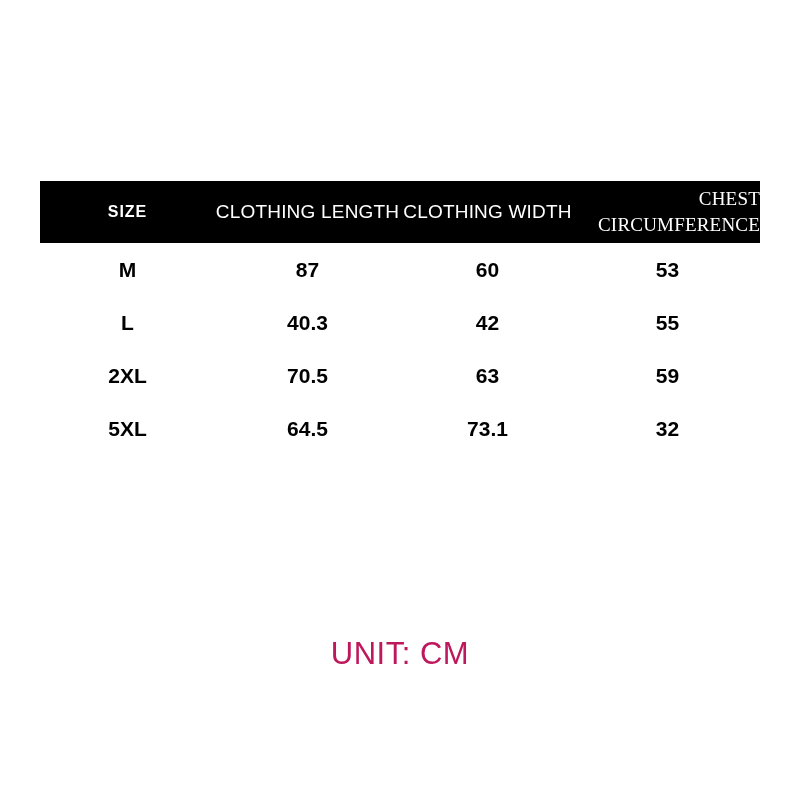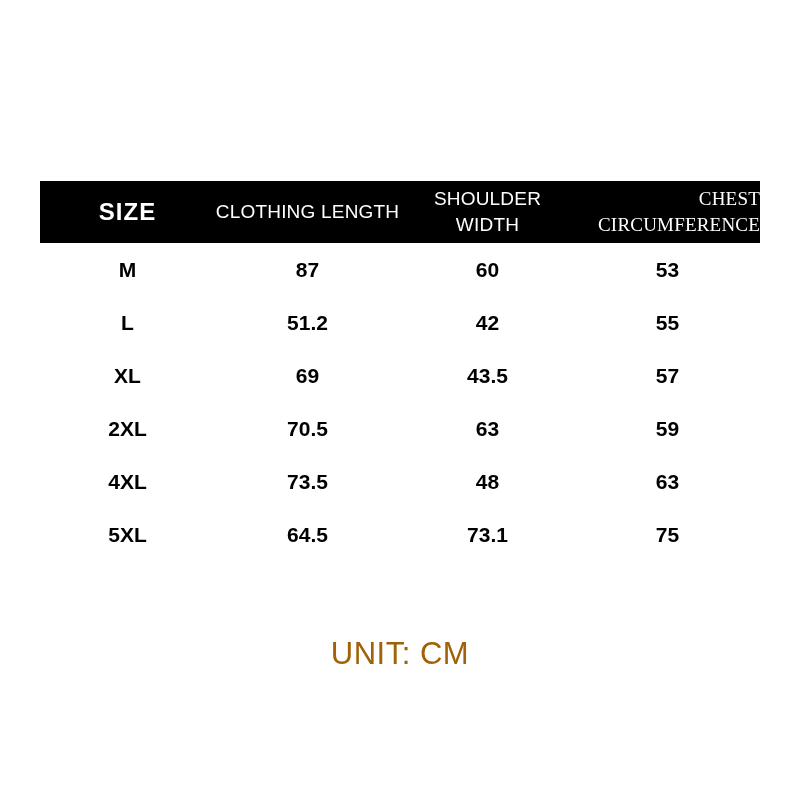--- a/index.html
+++ b/index.html
@@ -36,21 +36,21 @@
     font-weight: normal;
     text-align: center;
     vertical-align: middle;
     padding: 0;
     height: 62px;
     line-height: 1.35;
     letter-spacing: 0.2px;
   }
   .size-table thead th.col-size {
     font-weight: bold;
-    font-size: 24px;
+    font-size: 16px;
     letter-spacing: 1px;
   }
   .size-table thead th.col-chest {
     text-align: right;
     padding-left: 4px;
     font-family: Liberation Serif, serif;
   }
   .size-table tbody td {
     height: 53px;
     font-size: 21px;
@@ -68,81 +68,69 @@
 
   .unit-label {
     position: absolute;
     left: 0;
     top: 636px;
     width: 800px;
     text-align: center;
     font-size: 31px;
     font-weight: normal;
     letter-spacing: 0.5px;
-    color: #a16207;
+    color: #be185d;
   }
 </style>
 </head>
 <body>
 
 <div class="page">
 
   <table class="size-table">
     <colgroup>
       <col class="c1">
       <col class="c2">
       <col class="c3">
       <col class="c4">
     </colgroup>
     <thead>
       <tr>
         <th class="col-size">SIZE</th>
         <th>CLOTHING LENGTH</th>
-        <th>SHOULDER WIDTH</th>
+        <th>CLOTHING WIDTH</th>
         <th class="col-chest">
           <div>CHEST</div>
           <div>CIRCUMFERENCE</div>
         </th>
       </tr>
     </thead>
     <tbody>
       <tr>
         <td>M</td>
         <td>87</td>
         <td>60</td>
         <td>53</td>
       </tr>
       <tr>
         <td>L</td>
-        <td>51.2</td>
+        <td>40.3</td>
         <td>42</td>
         <td>55</td>
-      </tr>
-      <tr>
-        <td>XL</td>
-        <td>69</td>
-        <td>43.5</td>
-        <td>57</td>
       </tr>
       <tr>
         <td>2XL</td>
         <td>70.5</td>
         <td>63</td>
         <td>59</td>
       </tr>
       <tr>
-        <td>4XL</td>
-        <td>73.5</td>
-        <td>48</td>
-        <td>63</td>
-      </tr>
-      <tr>
         <td>5XL</td>
         <td>64.5</td>
         <td>73.1</td>
-        <td>75</td>
+        <td>32</td>
       </tr>
     </tbody>
   </table>
 
   <div class="unit-label">UNIT: CM</div>
 
 </div>
 
 </body></html>

